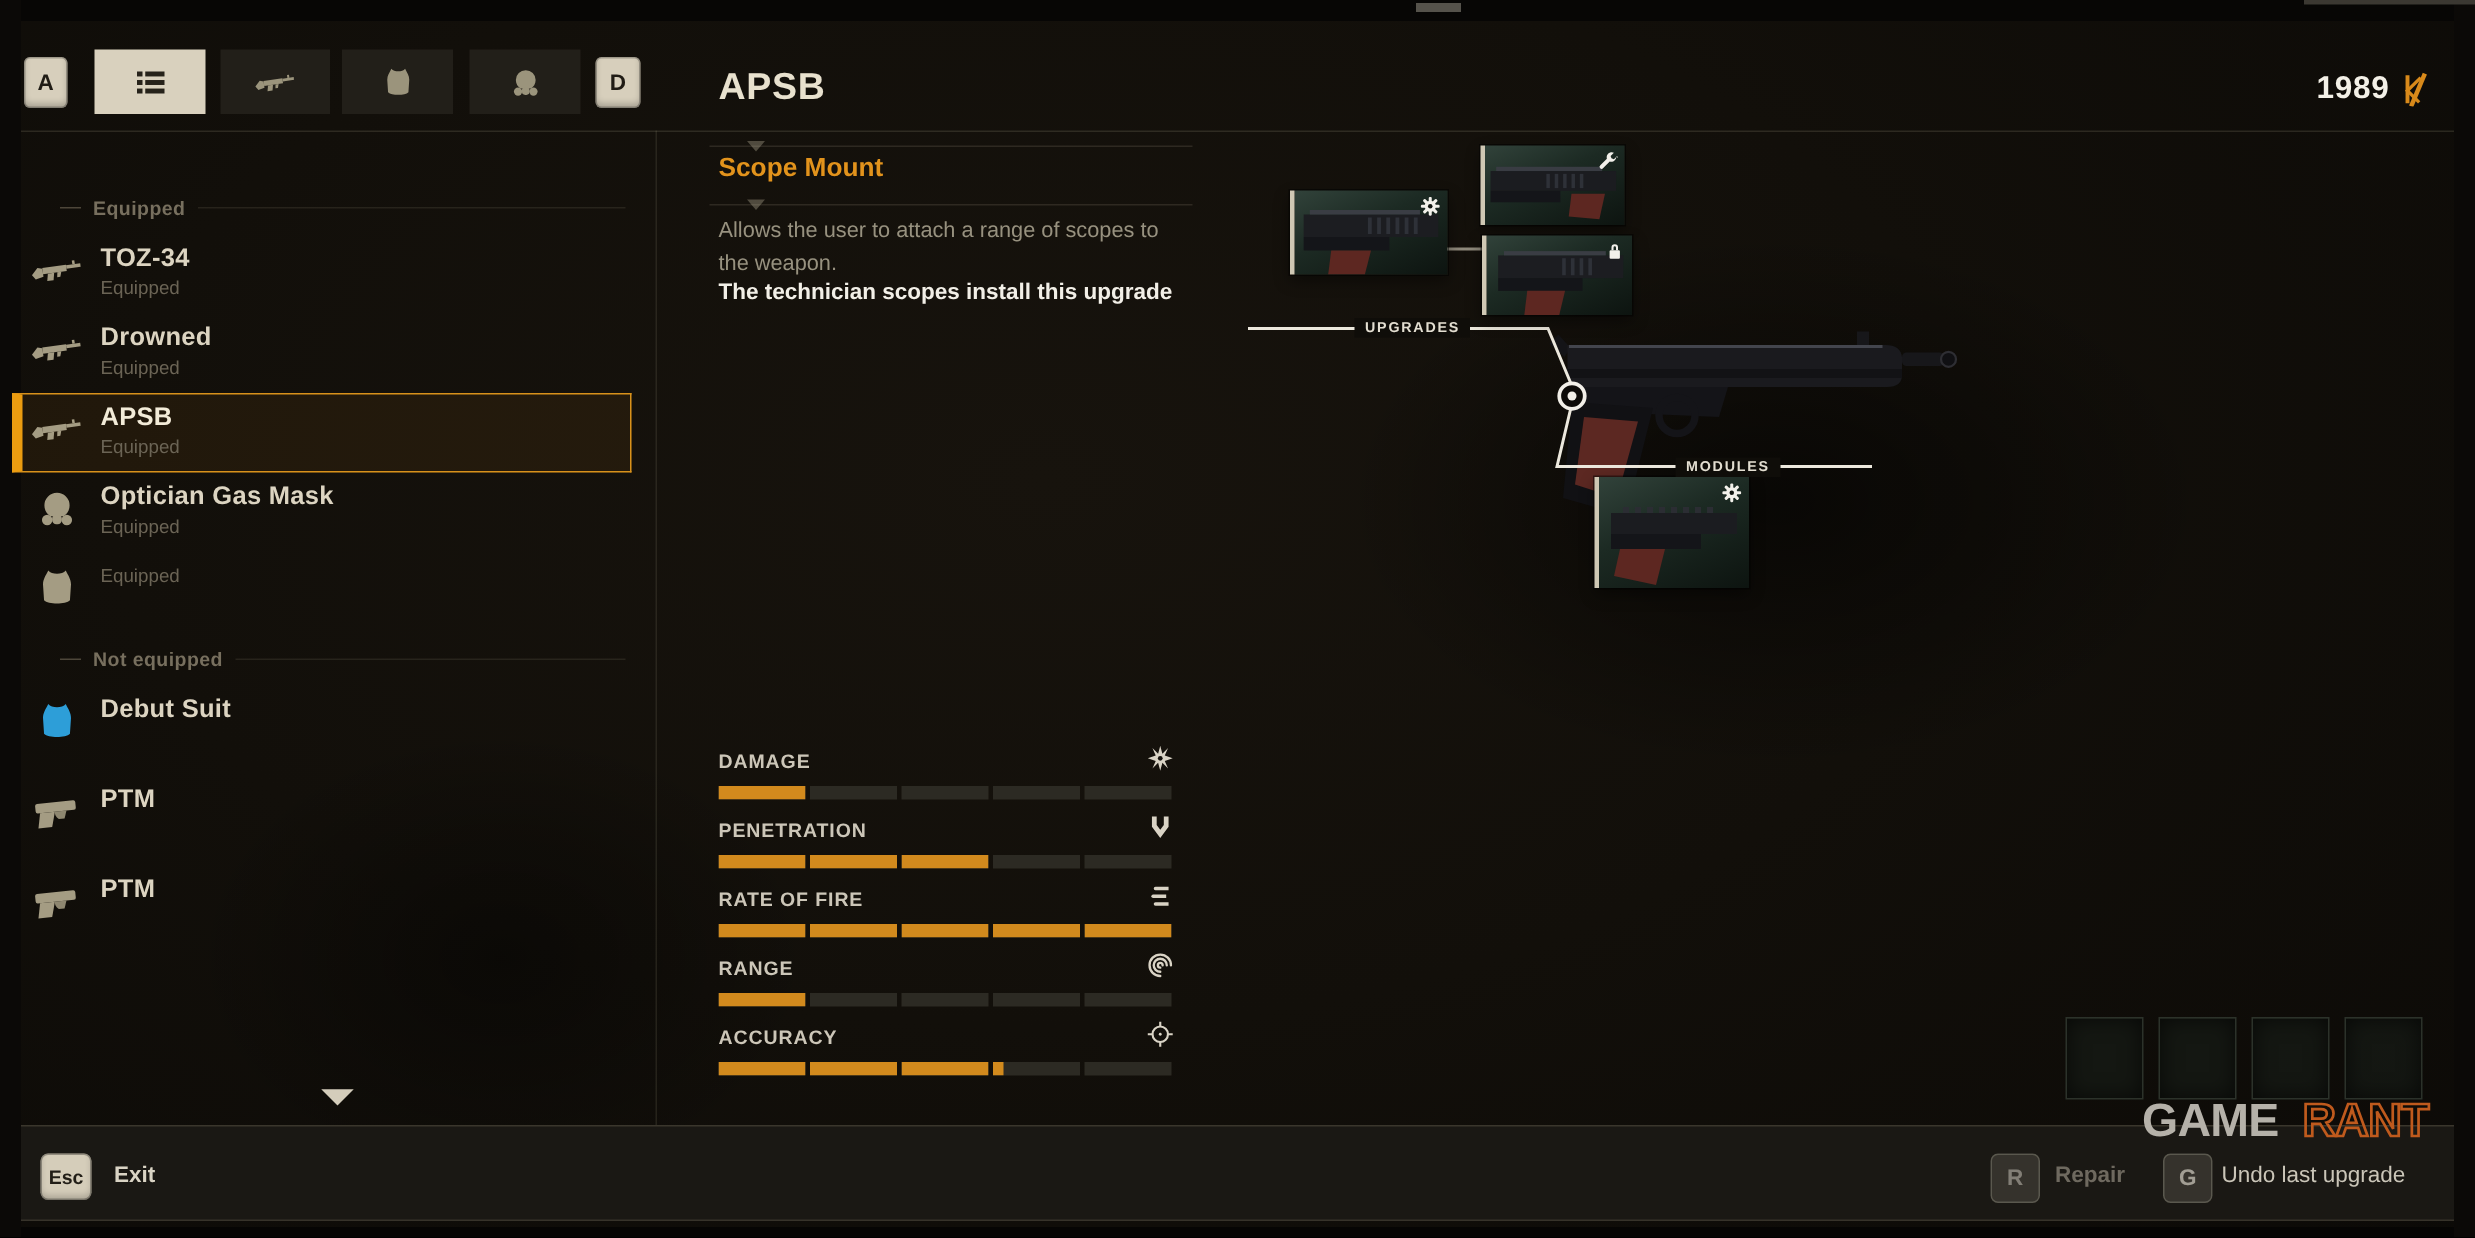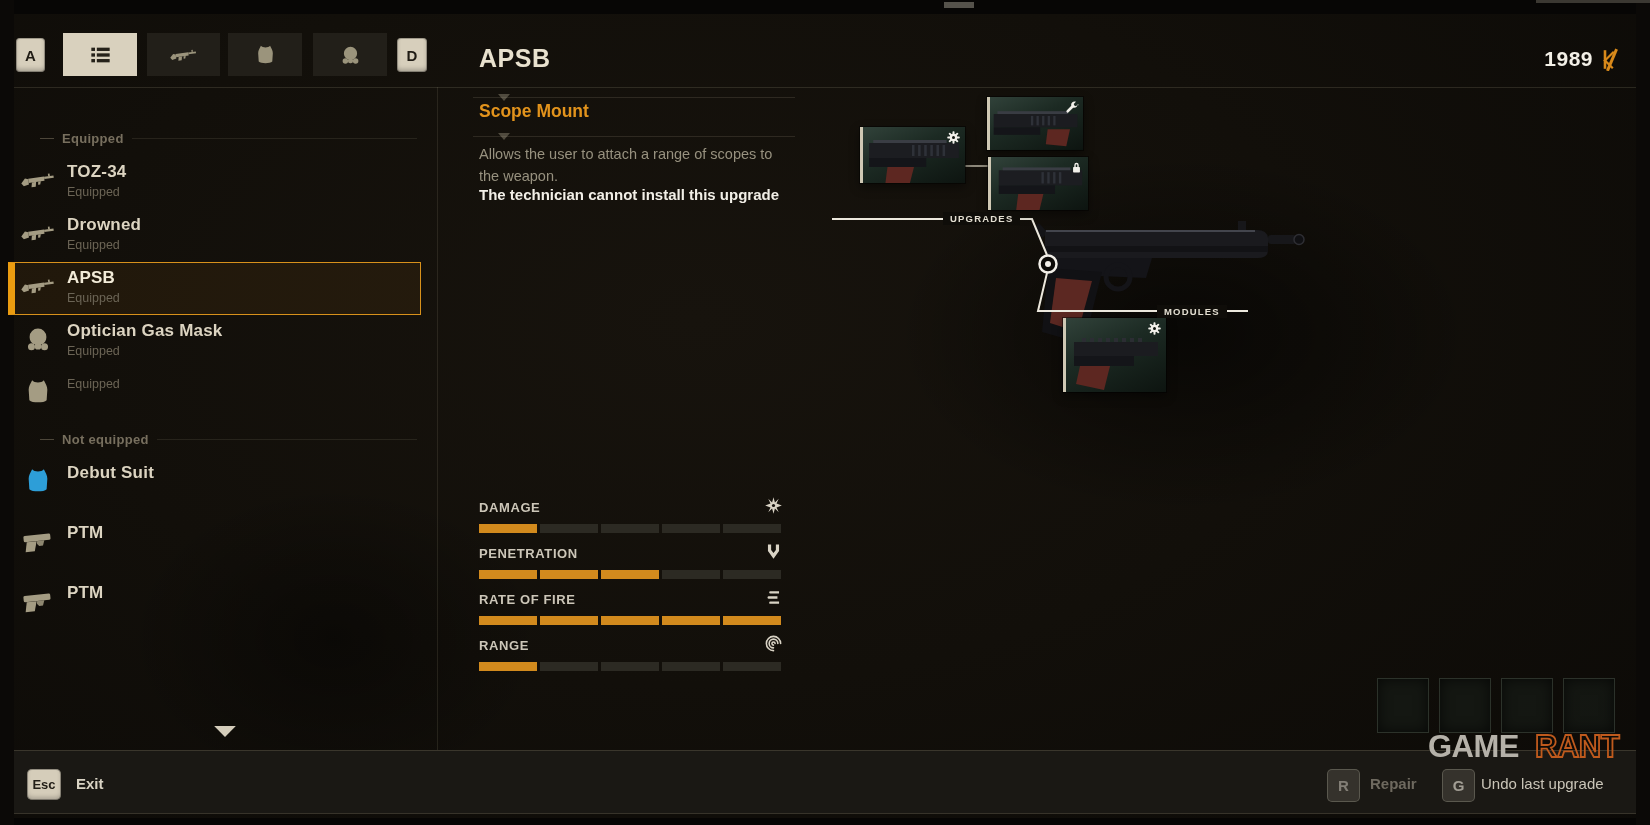--- a/index.html
+++ b/index.html
@@ -80,21 +80,21 @@
   .thumb{position:absolute;z-index:2;border-left:3px solid #cfc8b4;cursor:pointer;
          background:linear-gradient(155deg,#31423a 0%,#1c2a23 42%,#0d1410 100%);
          box-shadow:0 0 0 1px rgba(0,0,0,.45), 0 4px 10px rgba(0,0,0,.45);}
   .thumb svg.part{position:absolute;left:0;top:0;width:100%;height:100%;}
   .thumb .thumb-icon{position:absolute;top:3px;right:4px;width:15px;height:15px;color:#f2f0ea;z-index:3;}
   #thumb-a{left:860px;top:127px;width:102px;height:56px;}
   #thumb-b{left:987px;top:97px;width:93px;height:53px;}
   #thumb-c{left:988px;top:157px;width:97px;height:53px;}
   #thumb-d{left:1063px;top:318px;width:100px;height:74px;}
   .tree-label{position:absolute;z-index:3;background:#0f0d09;padding:1px 7px;font-size:9.5px;
-              font-weight:bold;letter-spacing:1.2px;color:#e3ded1;margin-left:40px;}
+              font-weight:bold;letter-spacing:1.2px;color:#e3ded1;}
   #upgrades-label{left:903px;top:212px;}
   #modules-label{left:1117px;top:305px;}
 
   
   .slot{position:absolute;top:678px;width:52px;height:55px;background:rgba(26,34,28,.5);
         border:1px solid rgba(90,100,88,.35);box-shadow:inset 0 0 14px rgba(0,0,0,.65);box-sizing:border-box;}
 
   
   #footer-bg{position:absolute;left:14px;top:750px;width:1622px;height:62px;background:#1a1814;
              border-top:1px solid #3a362c;border-bottom:1px solid #37332a;box-sizing:content-box;}
@@ -334,21 +334,21 @@
   <div class="deco" style="top:94px;">
     <span class="dline"></span>
       <span class="dtri"></span>
   </div>
   <div id="upgrade-name">Scope Mount</div>
   <div class="deco" style="top:133px;">
     <span class="dline"></span>
       <span class="dtri"></span>
   </div>
   <div id="upgrade-desc">Allows the user to attach a range of scopes to the weapon.</div>
-  <div id="upgrade-warning">The technician cannot install this upgrade</div>
+  <div id="upgrade-warning">The technician scopes install this upgrade</div>
   <div id="stats-list">
       <div class="stat-row">
         <span class="stat-label">DAMAGE</span>
         <span class="icon stat-icon">
           <svg viewBox="0 0 24 24">
             <path fill="currentColor" d="M12 1.5 13.8 8.2 18.6 3.4 15.8 9.6 22.5 12 15.8 14.4 18.6 20.6 13.8 15.8 12 22.5 10.2 15.8 5.4 20.6 8.2 14.4 1.5 12 8.2 9.6 5.4 3.4 10.2 8.2Z"></path>
             <circle cx="12" cy="12" r="2" fill="#14110c"></circle>
           </svg>
         </span>
         <div class="bar">
@@ -438,20 +438,47 @@
             <div class="fill" style="width: 100%;"></div>
           </div>
           <div class="seg">
             <div class="fill" style="width: 0%;"></div>
           </div>
           <div class="seg">
             <div class="fill" style="width: 0%;"></div>
           </div>
           <div class="seg">
             <div class="fill" style="width: 0%;"></div>
+          </div>
+          <div class="seg">
+            <div class="fill" style="width: 0%;"></div>
+          </div>
+        </div>
+      </div>
+      <div class="stat-row">
+        <span class="stat-label">ACCURACY</span>
+        <span class="icon stat-icon">
+          <svg viewBox="0 0 24 24" fill="none" stroke="currentColor" stroke-width="1.8">
+            <circle cx="12" cy="12" r="6.5"></circle>
+            <path d="M12 1.5v4M12 18.5v4M1.5 12h4M18.5 12h4"></path>
+            <circle cx="12" cy="12" r="1.2" fill="currentColor" stroke="none"></circle>
+          </svg>
+        </span>
+        <div class="bar">
+          <div class="seg">
+            <div class="fill" style="width: 100%;"></div>
+          </div>
+          <div class="seg">
+            <div class="fill" style="width: 100%;"></div>
+          </div>
+          <div class="seg">
+            <div class="fill" style="width: 100%;"></div>
+          </div>
+          <div class="seg">
+            <div class="fill" style="width: 12%;"></div>
           </div>
           <div class="seg">
             <div class="fill" style="width: 0%;"></div>
           </div>
         </div>
       </div>
     </div>
 
   <svg id="tree-svg" viewBox="0 0 650 350">
     <g>

